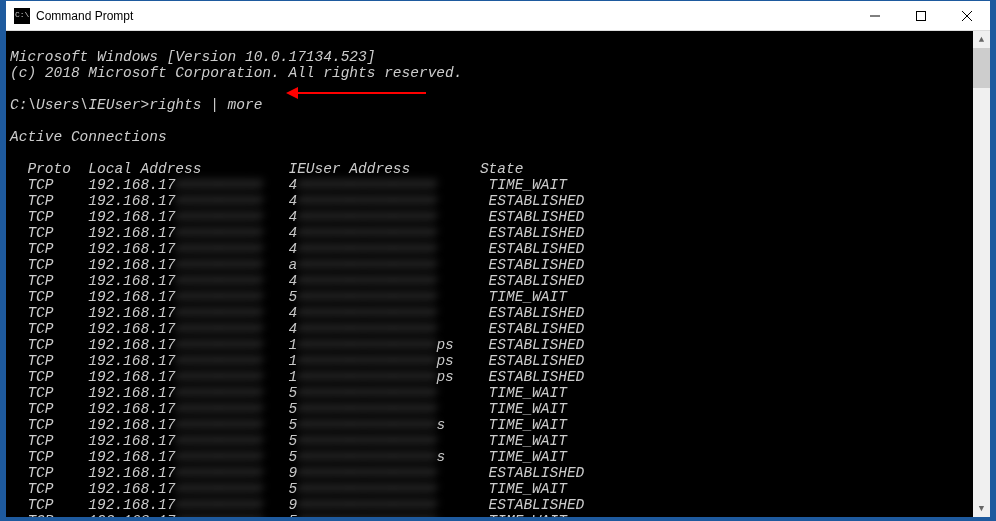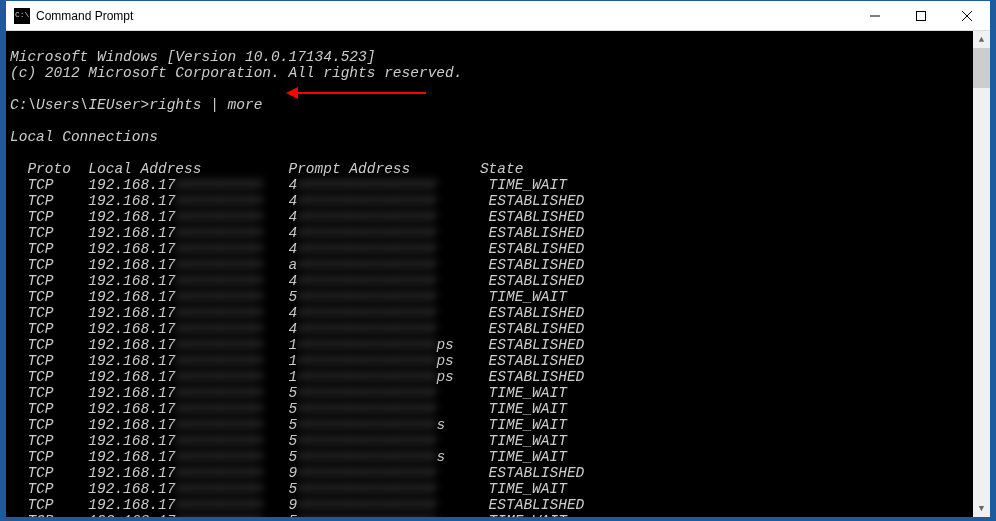--- a/index.html
+++ b/index.html
@@ -155,27 +155,27 @@
         <svg viewBox="0 0 10 10">
             <line x1="0" y1="0" x2="10" y2="10" stroke="#000" stroke-width="1"></line>
             <line x1="10" y1="0" x2="0" y2="10" stroke="#000" stroke-width="1"></line>
           </svg>
       </div>
     </div>
   </div>
 
   <div class="terminal">
 <span class="line">Microsoft Windows [Version 10.0.17134.523]</span>
-<span class="line">(c) 2012 Microsoft Corporation. All rights reserved.</span>
+<span class="line">(c) 2018 Microsoft Corporation. All rights reserved.</span>
 
 <span class="line"><span>C:\Users\IEUser&gt;</span><span>rights | more</span></span>
 
-<span class="line">Local Connections</span>
-
-<span class="line" id="hdr">  Proto  Local Address          Prompt Address        State</span>
+<span class="line">Active Connections</span>
+
+<span class="line" id="hdr">  Proto  Local Address          IEUser Address        State</span>
 <span id="rows-container"><span class="line">  TCP    192.168.17<span class="blur">##########</span>   4<span class="blur">################</span>      TIME_WAIT</span>
 <span class="line">  TCP    192.168.17<span class="blur">##########</span>   4<span class="blur">################</span>      ESTABLISHED</span>
 <span class="line">  TCP    192.168.17<span class="blur">##########</span>   4<span class="blur">################</span>      ESTABLISHED</span>
 <span class="line">  TCP    192.168.17<span class="blur">##########</span>   4<span class="blur">################</span>      ESTABLISHED</span>
 <span class="line">  TCP    192.168.17<span class="blur">##########</span>   4<span class="blur">################</span>      ESTABLISHED</span>
 <span class="line">  TCP    192.168.17<span class="blur">##########</span>   a<span class="blur">################</span>      ESTABLISHED</span>
 <span class="line">  TCP    192.168.17<span class="blur">##########</span>   4<span class="blur">################</span>      ESTABLISHED</span>
 <span class="line">  TCP    192.168.17<span class="blur">##########</span>   5<span class="blur">################</span>      TIME_WAIT</span>
 <span class="line">  TCP    192.168.17<span class="blur">##########</span>   4<span class="blur">################</span>      ESTABLISHED</span>
 <span class="line">  TCP    192.168.17<span class="blur">##########</span>   4<span class="blur">################</span>      ESTABLISHED</span>

